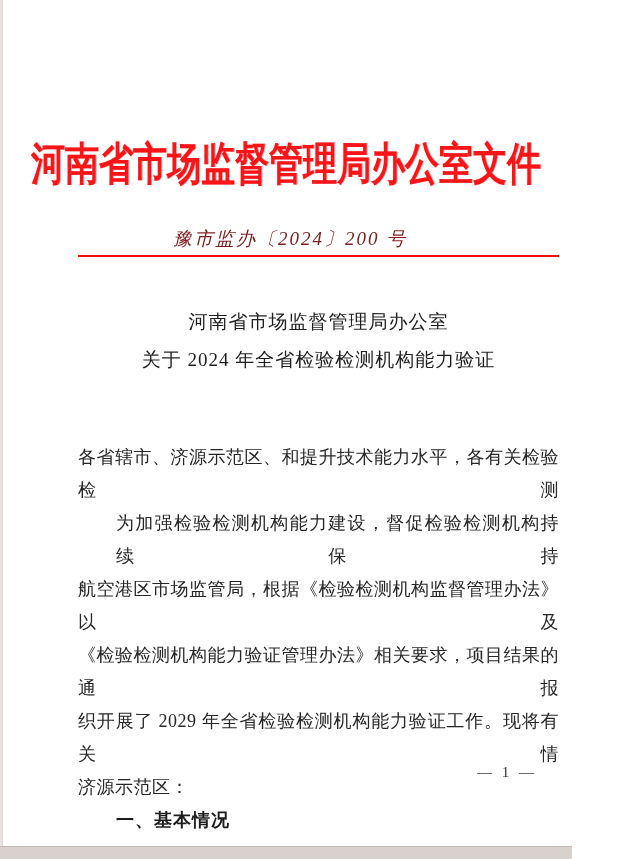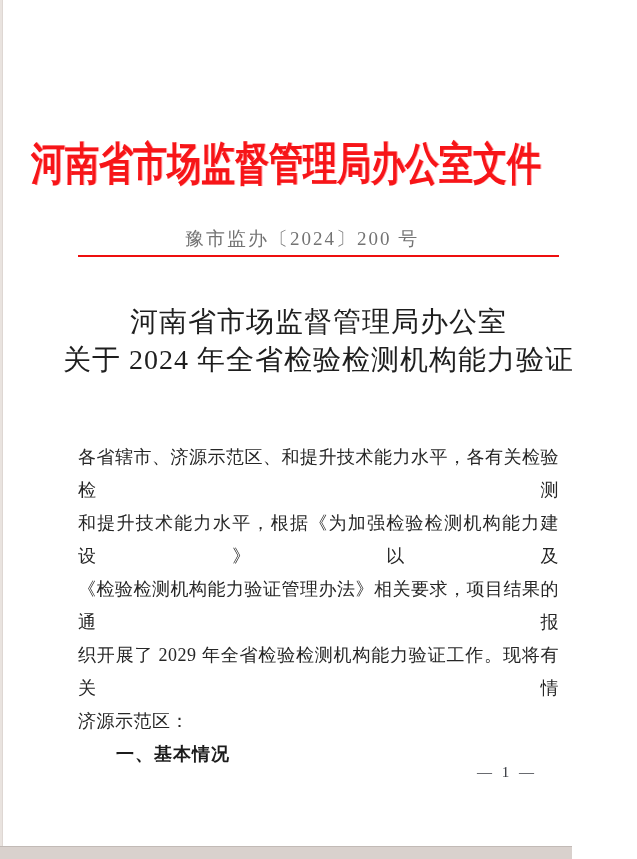--- a/index.html
+++ b/index.html
@@ -57,46 +57,47 @@
     white-space: nowrap;
     letter-spacing: 0px;
     transform: scaleY(1.32);
     transform-origin: center top;
     text-shadow: 1px 0 0 rgba(255, 80, 90, 0.55);
   }
 
   
   .doc-number {
     position: absolute;
-    left: 16px;
+    left: 4px;
     top: 226px;
     width: 100%;
     text-align: center;
     font-size: 19px;
     letter-spacing: 2px;
-    color: #737373;
+    color: #7f1d1d;
+    font-style: italic;
   }
 
   
   .red-rule {
     position: absolute;
     left: 78px;
     top: 255px;
     width: 481px;
     height: 2px;
   }
 
   
   .doc-title {
     position: absolute;
     left: 40px;
     top: 303px;
     width: 557px;
     text-align: center;
-    font-size: 28px;
+    font-size: 19px;
     line-height: 38px;
     color: #1e1e1e;
     letter-spacing: 1px;
   }
 
   
   .doc-body {
     position: absolute;
     left: 78px;
     top: 441px;
@@ -153,21 +154,22 @@
 
   <div class="red-rule" style="background: rgb(238, 15, 14);"></div>
 
   <div class="doc-title">
     <div>河南省市场监督管理局办公室</div>
     <div>关于 2024 年全省检验检测机构能力验证</div>
   </div>
 
   <div class="doc-body">
       <div class="doc-line stretch">各省辖市、济源示范区、和提升技术能力水平，各有关检验检测</div>
-      <div class="doc-line stretch">和提升技术能力水平，根据《为加强检验检测机构能力建设》以及</div>
+      <div class="doc-line indent stretch">为加强检验检测机构能力建设，督促检验检测机构持续保持</div>
+      <div class="doc-line stretch">航空港区市场监管局，根据《检验检测机构监督管理办法》以及</div>
       <div class="doc-line stretch">《检验检测机构能力验证管理办法》相关要求，项目结果的通报</div>
       <div class="doc-line stretch">织开展了 2029 年全省检验检测机构能力验证工作。现将有关情</div>
       <div class="doc-line">济源示范区：</div>
       <div class="doc-line indent heading">一、基本情况</div>
     </div>
 
   <div class="page-footer">— 1 —</div>
 
 </div>
 

